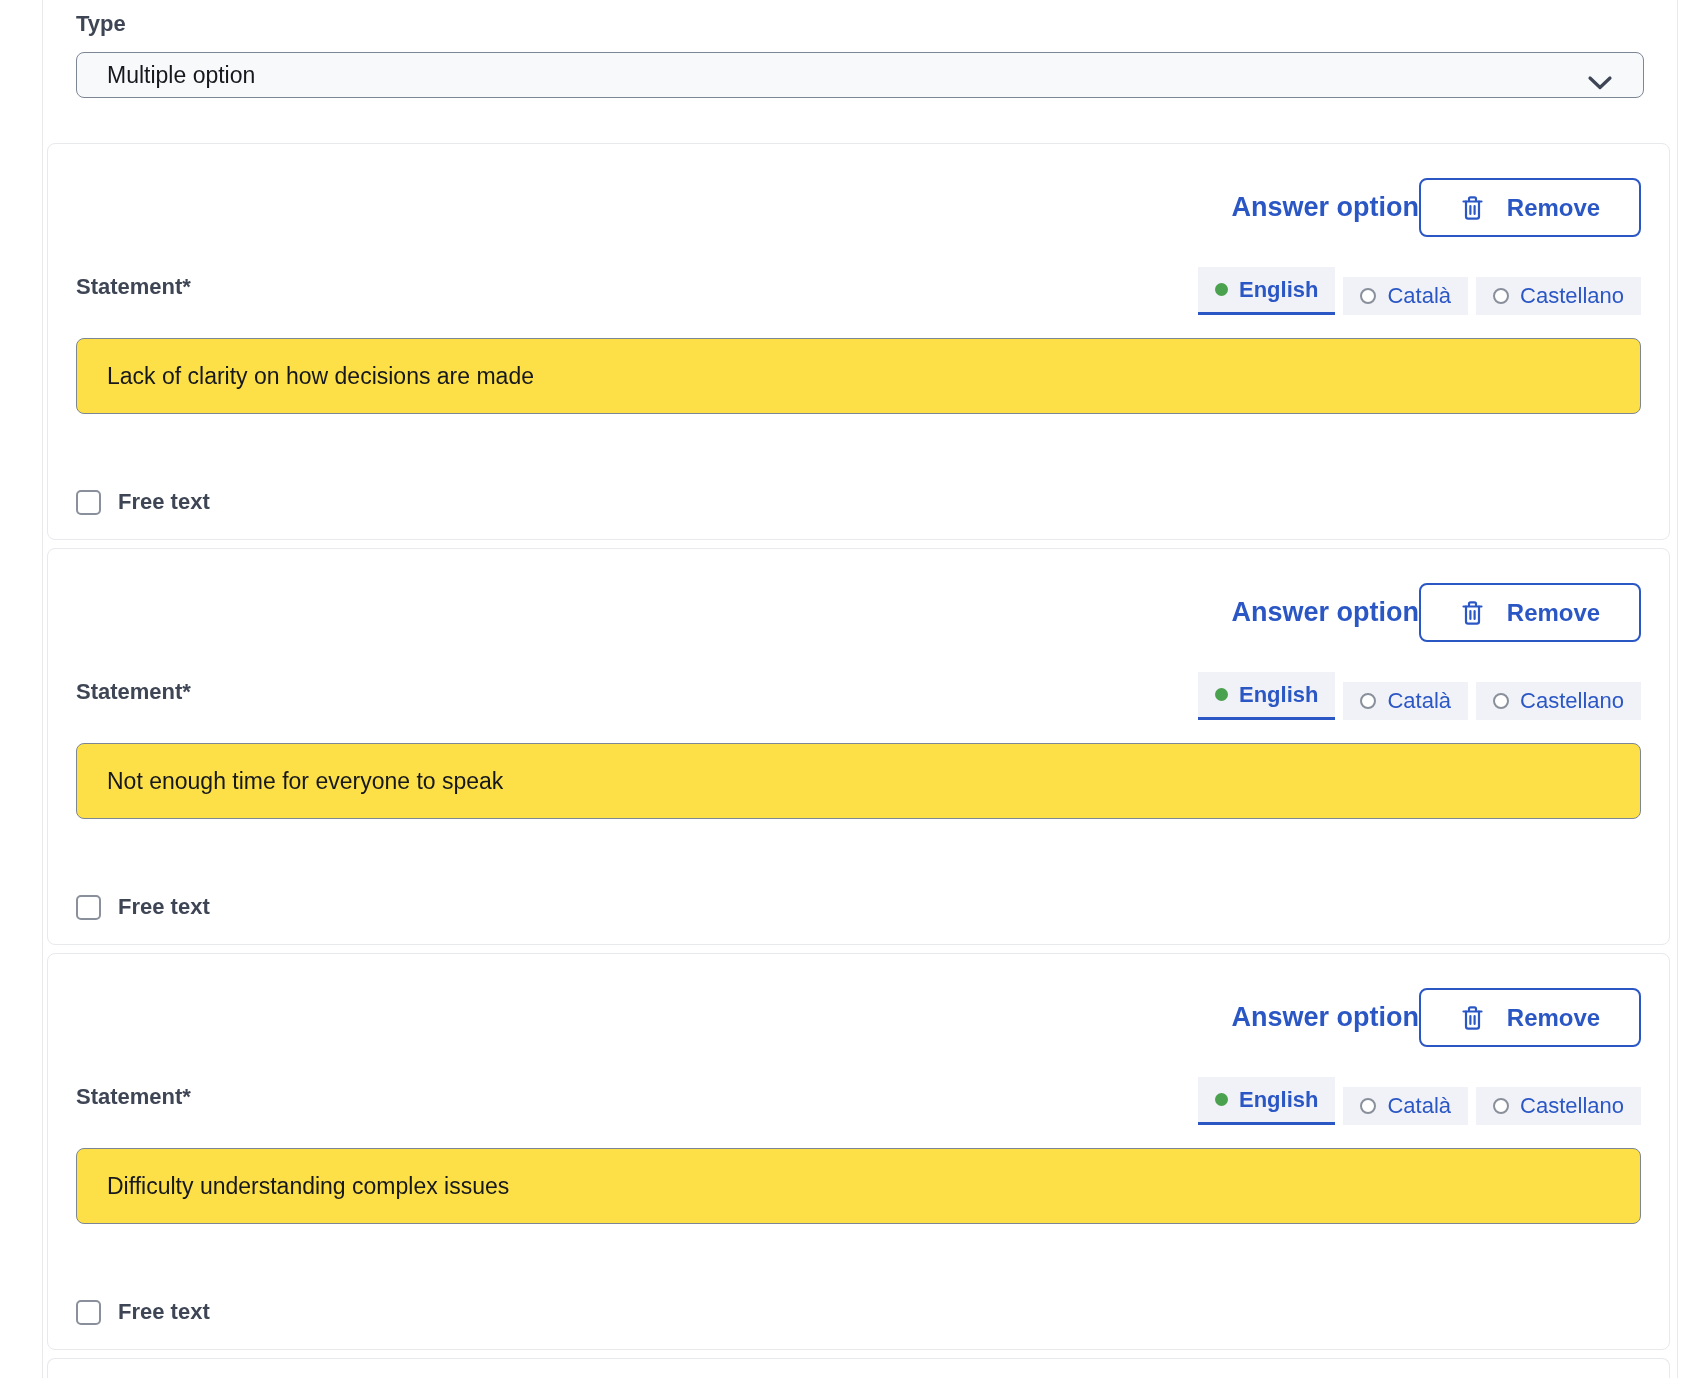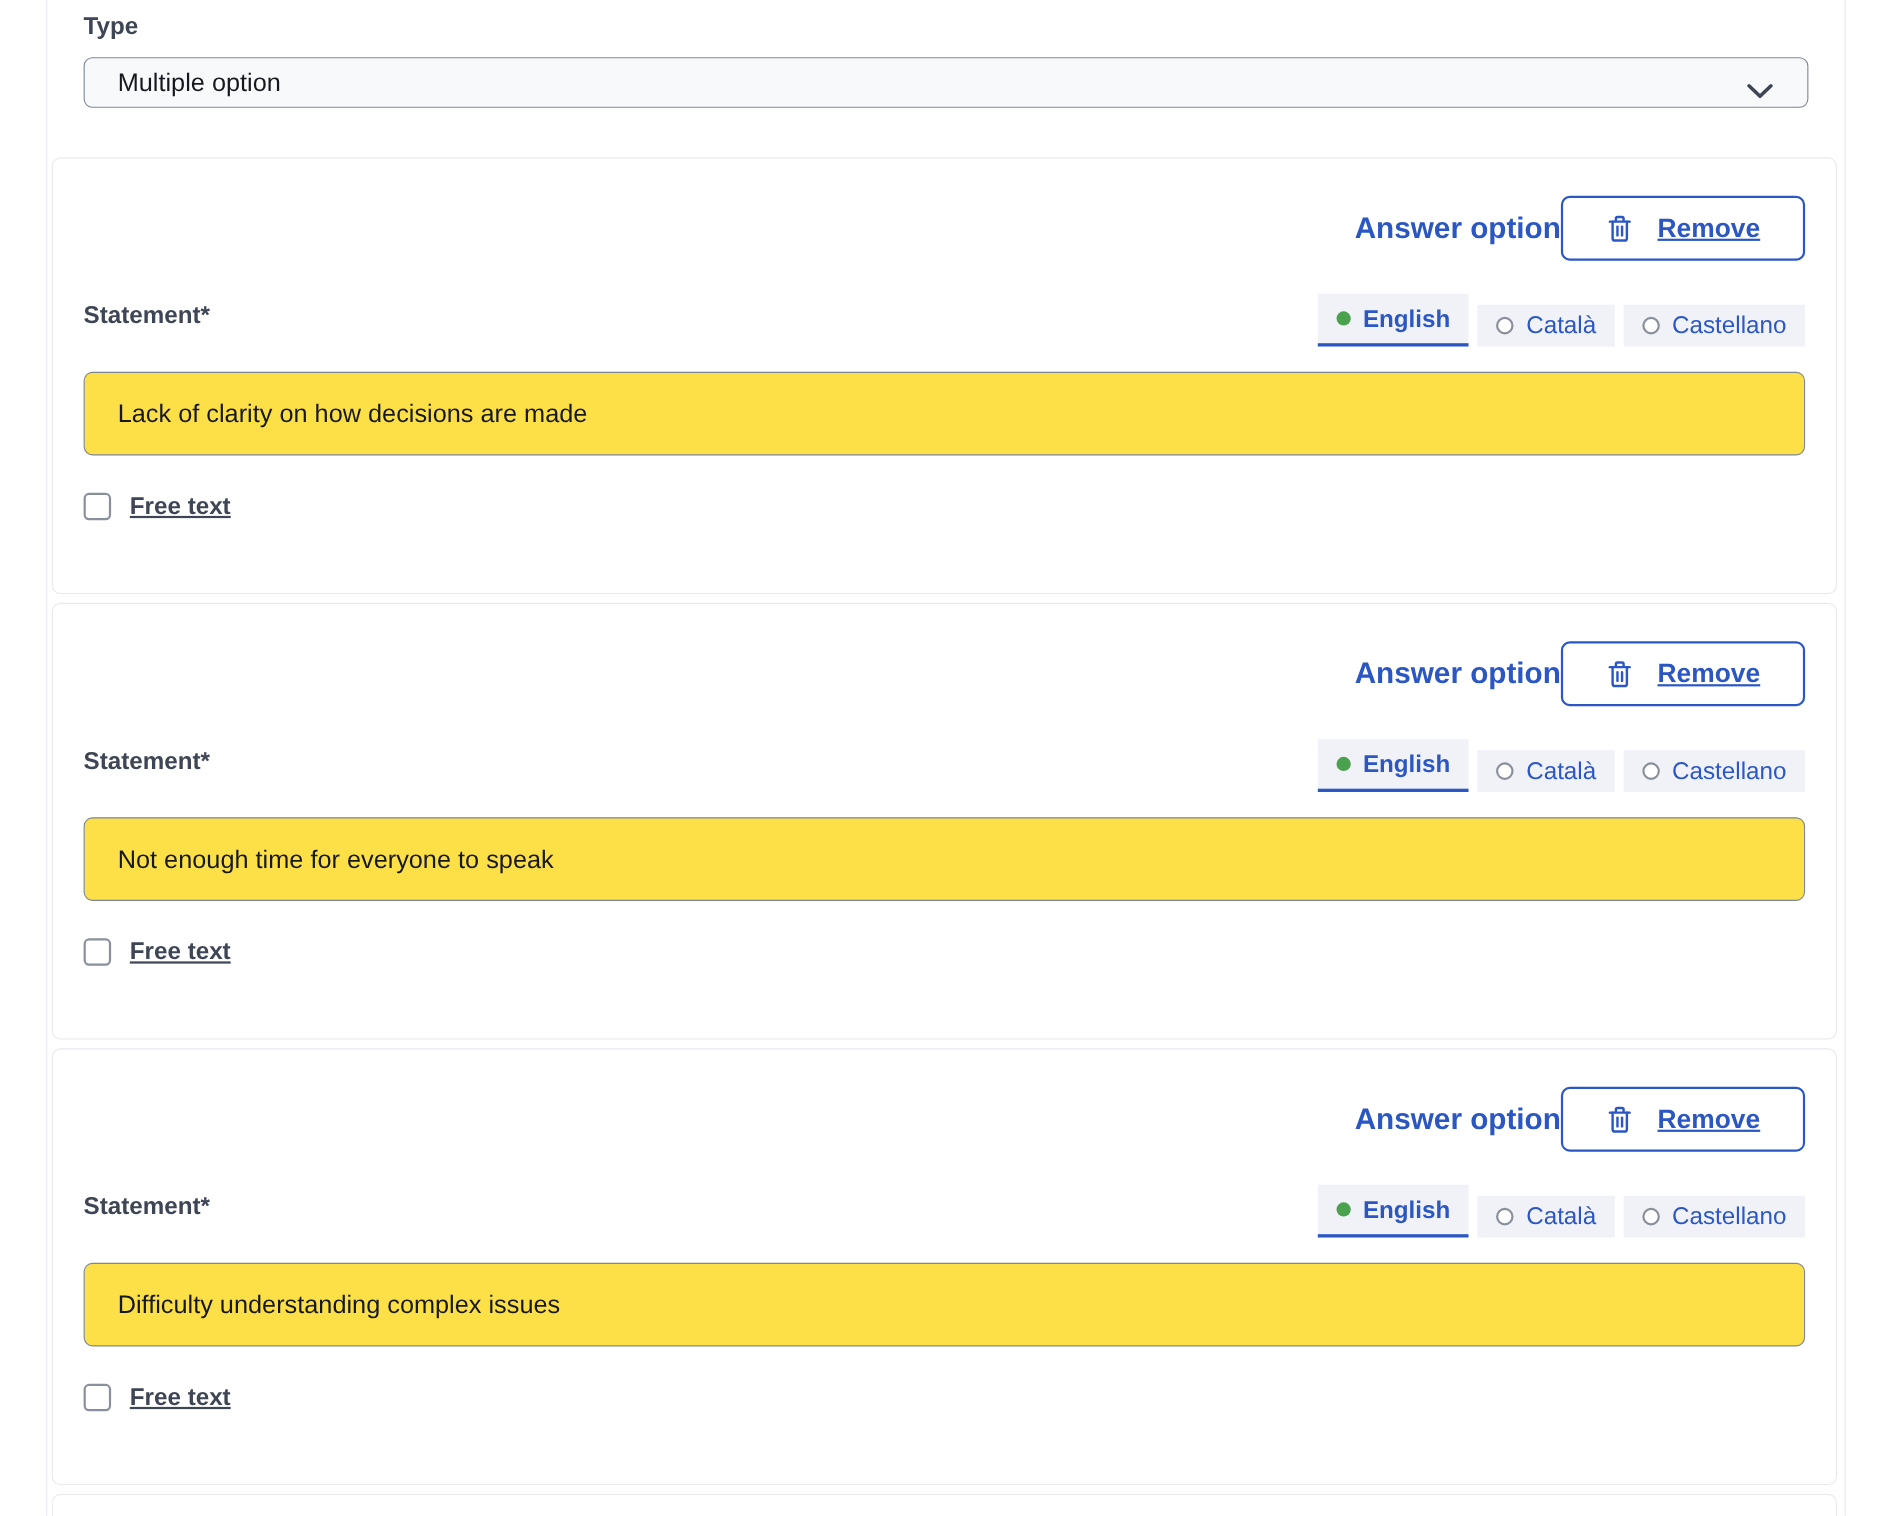--- a/index.html
+++ b/index.html
@@ -53,21 +53,21 @@
   .card-heading {
     margin: 0; font-size: 27px; font-weight: bold; color: #2b57c5;
   }
   .remove-btn {
     box-sizing: border-box;
     height: 59px; min-width: 222px;
     border: 2px solid #2b57c5; border-radius: 8px;
     background: #ffffff; color: #2b57c5;
     font-family: inherit; font-size: 24px; font-weight: bold;
     display: flex; align-items: center; justify-content: center;
-    gap: 22px; padding: 0 34px; cursor: pointer; text-decoration: underline;
+    gap: 22px; padding: 0 34px; cursor: pointer;
   }
   .statement-row {
     margin-top: 30px;
     display: flex; justify-content: space-between; align-items: flex-end;
   }
   .statement-label {
     font-size: 22px; font-weight: bold; color: #3e4554;
     line-height: 28px; margin-bottom: 14px;
   }
   .lang-tabs { display: flex; gap: 8px; align-items: flex-end; }
@@ -97,22 +97,22 @@
   .statement-input {
     display: block;
     margin-top: 23px;
     width: 100%; height: 76px; box-sizing: border-box;
     border: 1px solid #7d8694; border-radius: 8px;
     background: #fde047;
     padding: 0 30px;
     font-family: inherit; font-size: 23px; color: #16181d;
   }
   .free-row {
-    margin-top: 33px;
-    display: flex; align-items: center; gap: 17px; text-decoration: underline;
+    margin-top: 75px;
+    display: flex; align-items: center; gap: 17px;
   }
   .checkbox {
     box-sizing: border-box;
     width: 25px; height: 25px;
     border: 2.5px solid #8a909b; border-radius: 5px;
     background: #ffffff; cursor: pointer;
     flex: 0 0 auto;
   }
   .free-label { font-size: 22px; font-weight: bold; color: #3e4554; }
   .card-stub {

